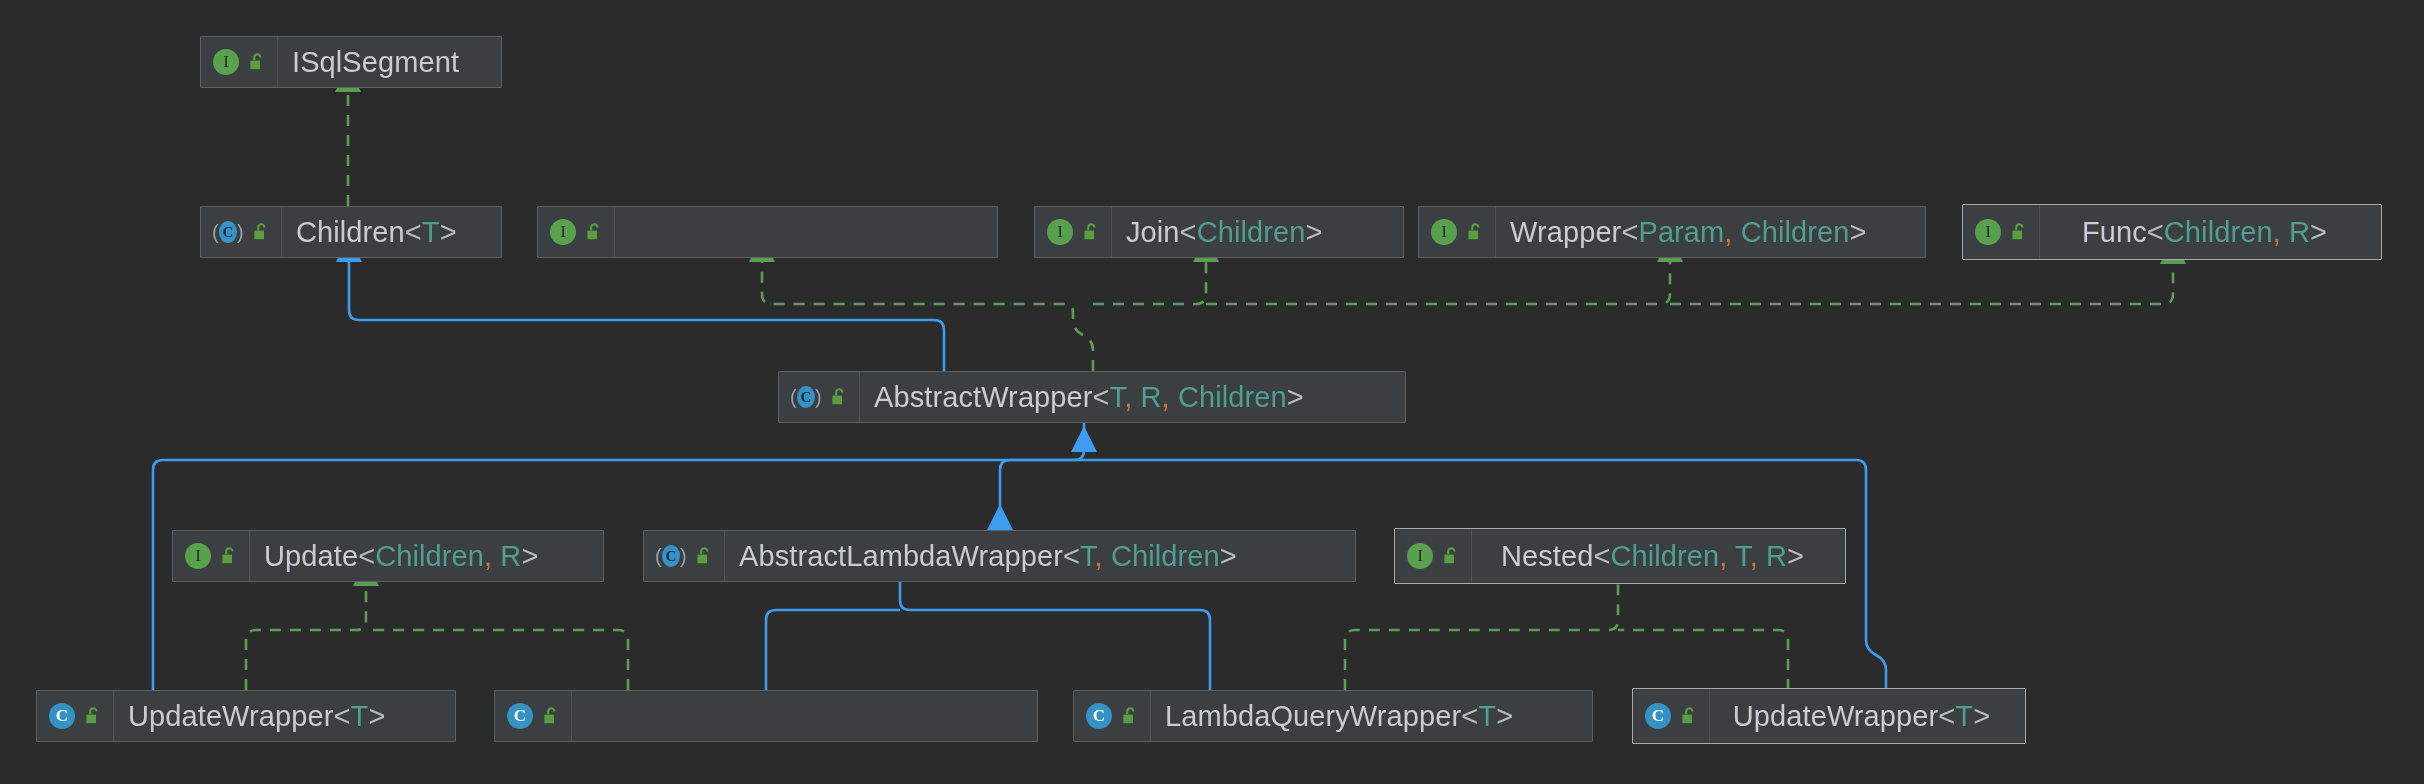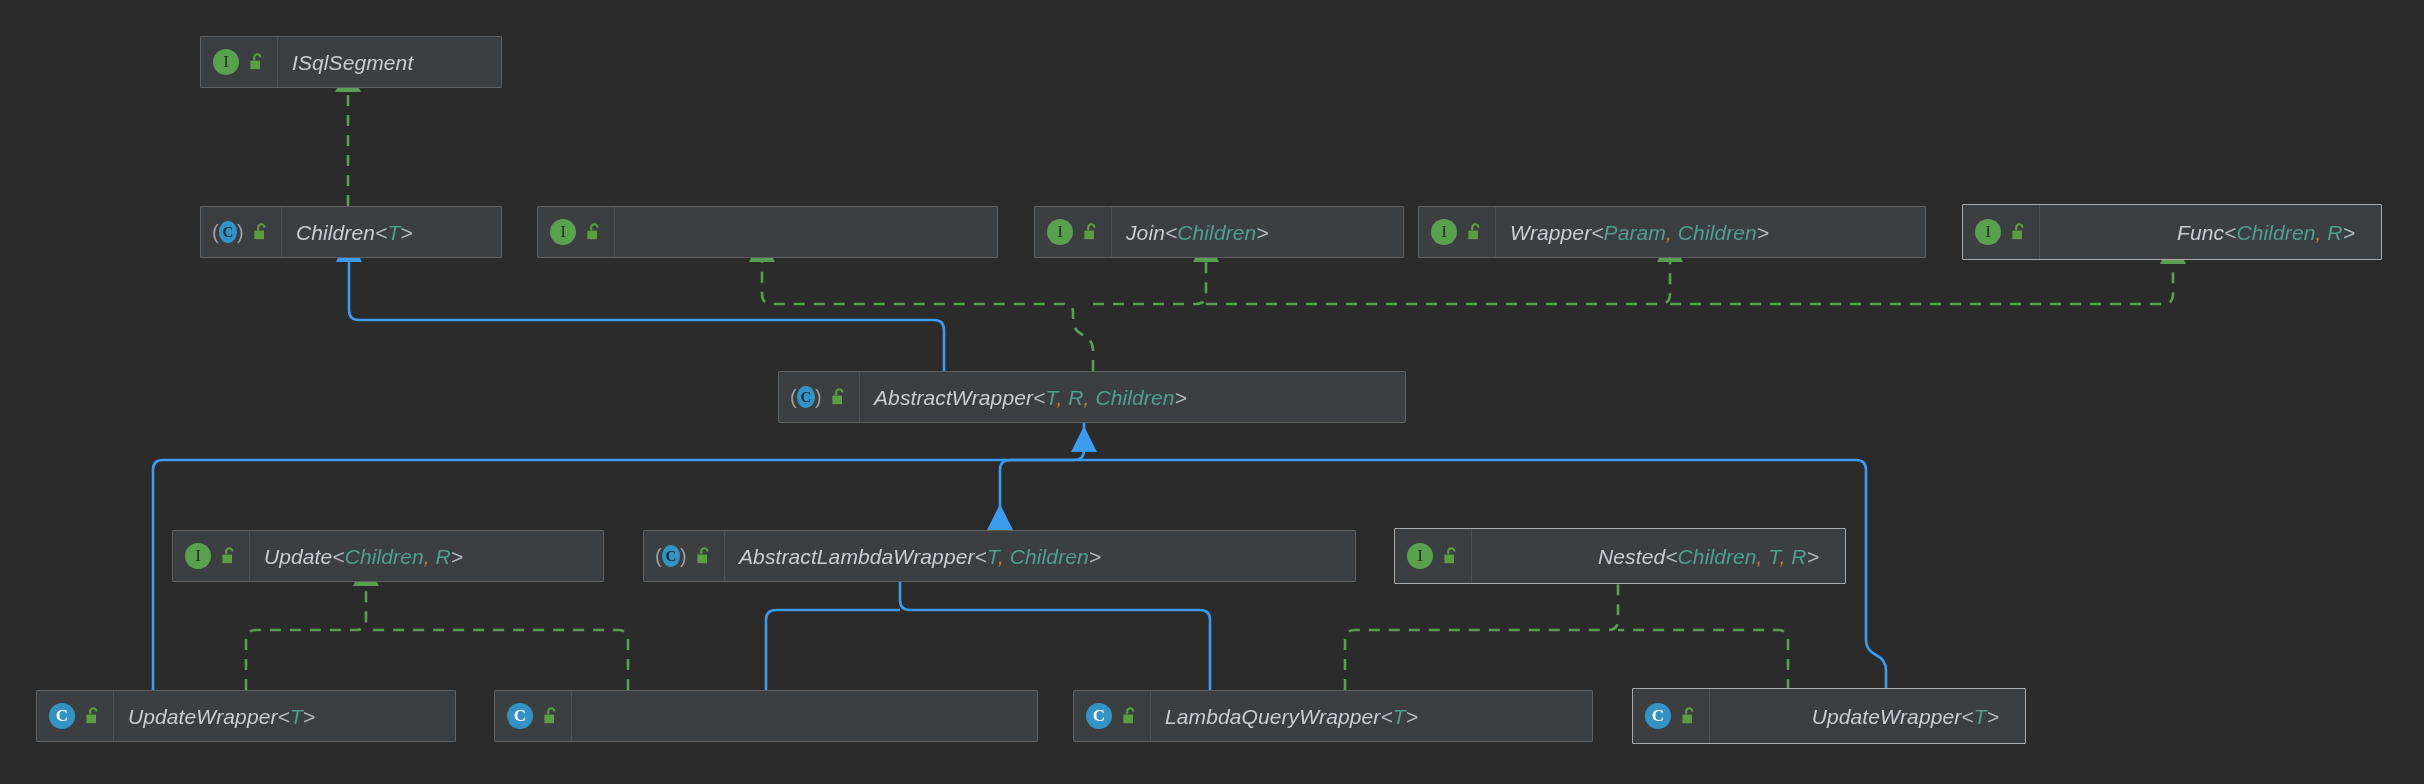--- a/index.html
+++ b/index.html
@@ -18,25 +18,25 @@
     height:52px;border-radius:1px;
     white-space:nowrap;
   }
   .node.selected{border-color:#a9a9a9;}
   .node .gutter{
     display:flex;align-items:center;gap:9px;
     padding:0 11px 0 12px;height:100%;
     border-right:1px solid #4d5050;
   }
   .node .label{
-    padding:0 16px 0 14px;font-size:21px;color:#c8cdd4;
-    letter-spacing:.1px;line-height:1;font-style:italic;
+    padding:0 16px 0 14px;font-size:29px;color:#c8cdd4;
+    letter-spacing:.1px;line-height:1;
   }
   .node.centered{justify-content:flex-start;}
-  .node.centered .label{flex:1;text-align:right;padding-right:26px;}
+  .node.centered .label{flex:1;text-align:center;padding-right:26px;}
 
   .gen{color:#4f9e8f;}
   .comma{color:#cc7832;}
   .angle{color:#b6bcc4;}
 
   
   .ico{display:inline-block;vertical-align:middle;position:relative;}
   .ico-iface{width:26px;height:26px;border-radius:50%;background:#59a14f;
              color:#1f2d1c;font-family:"Liberation Serif",serif;font-size:17px;
              line-height:26px;text-align:center;font-weight:400;}

